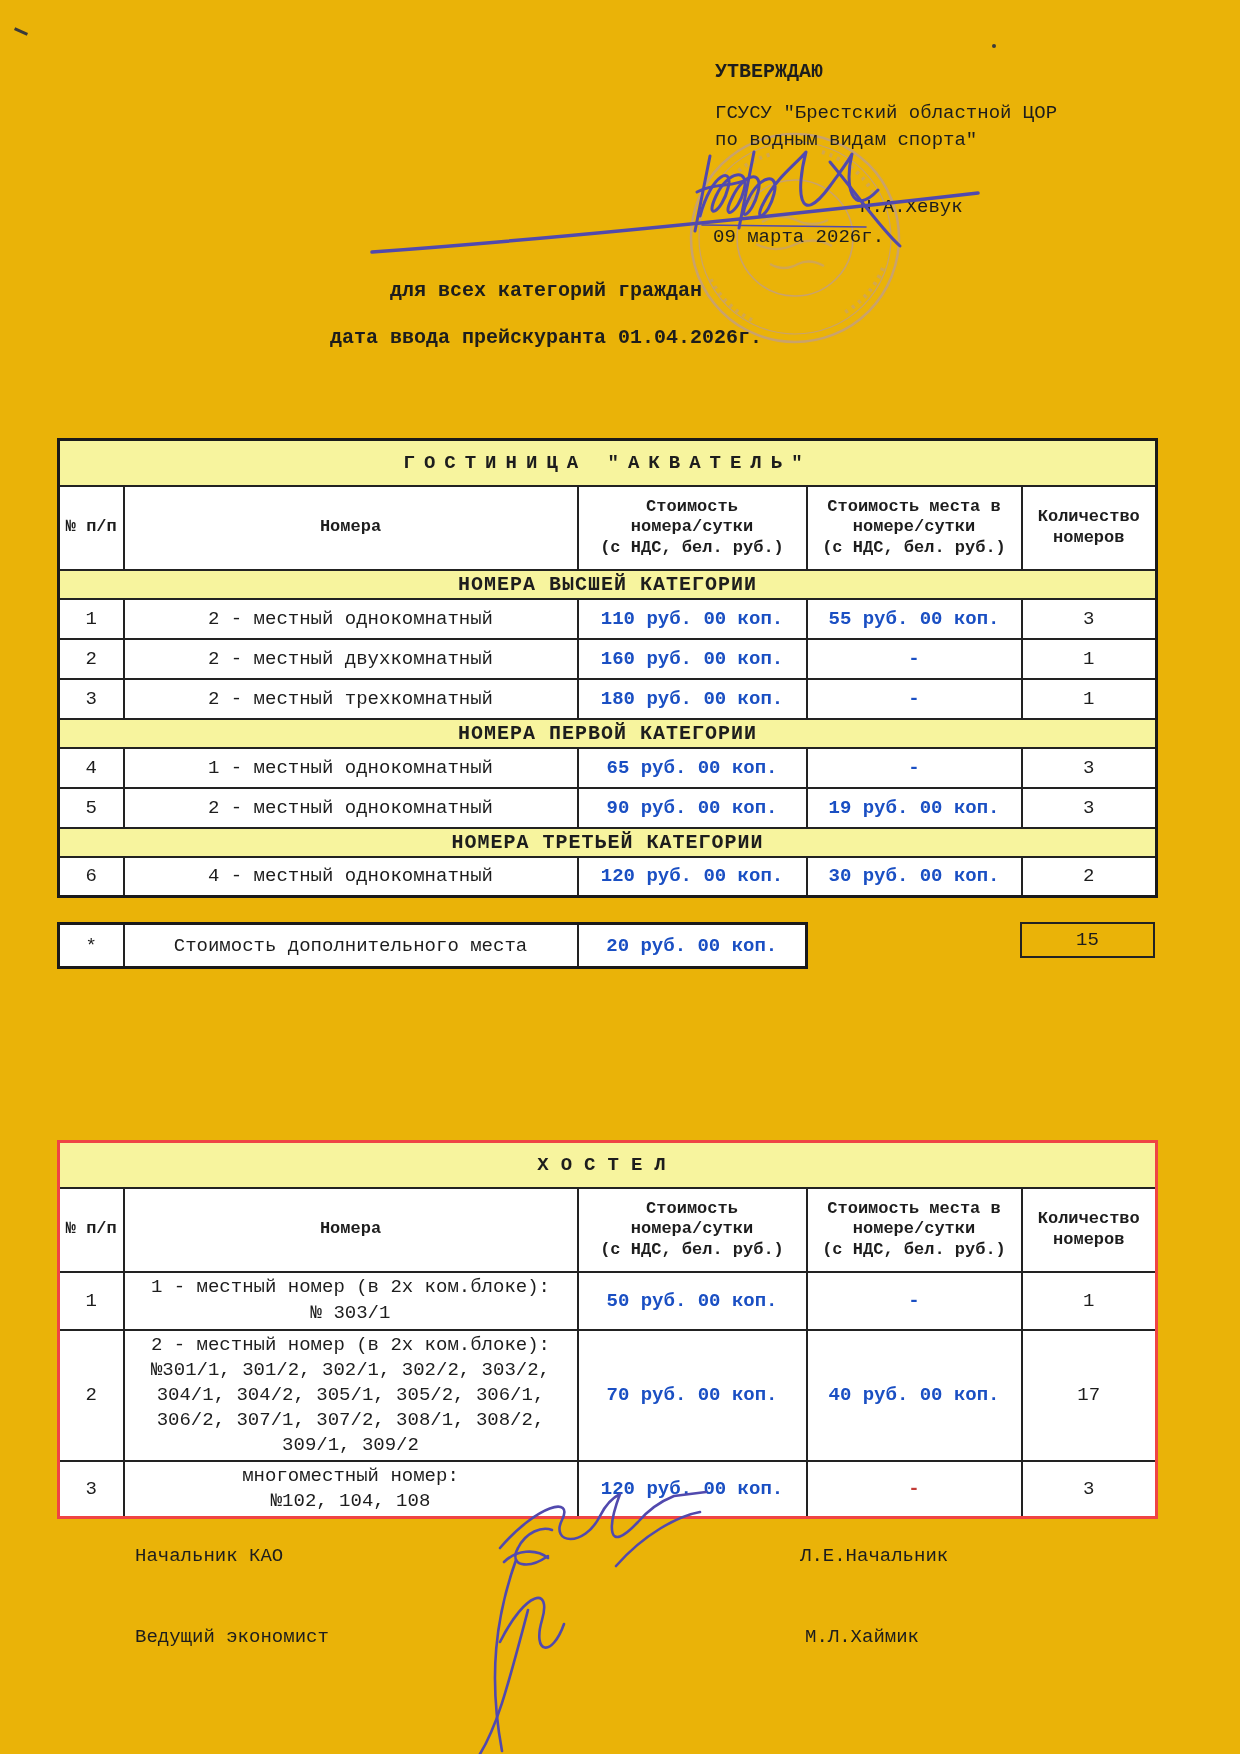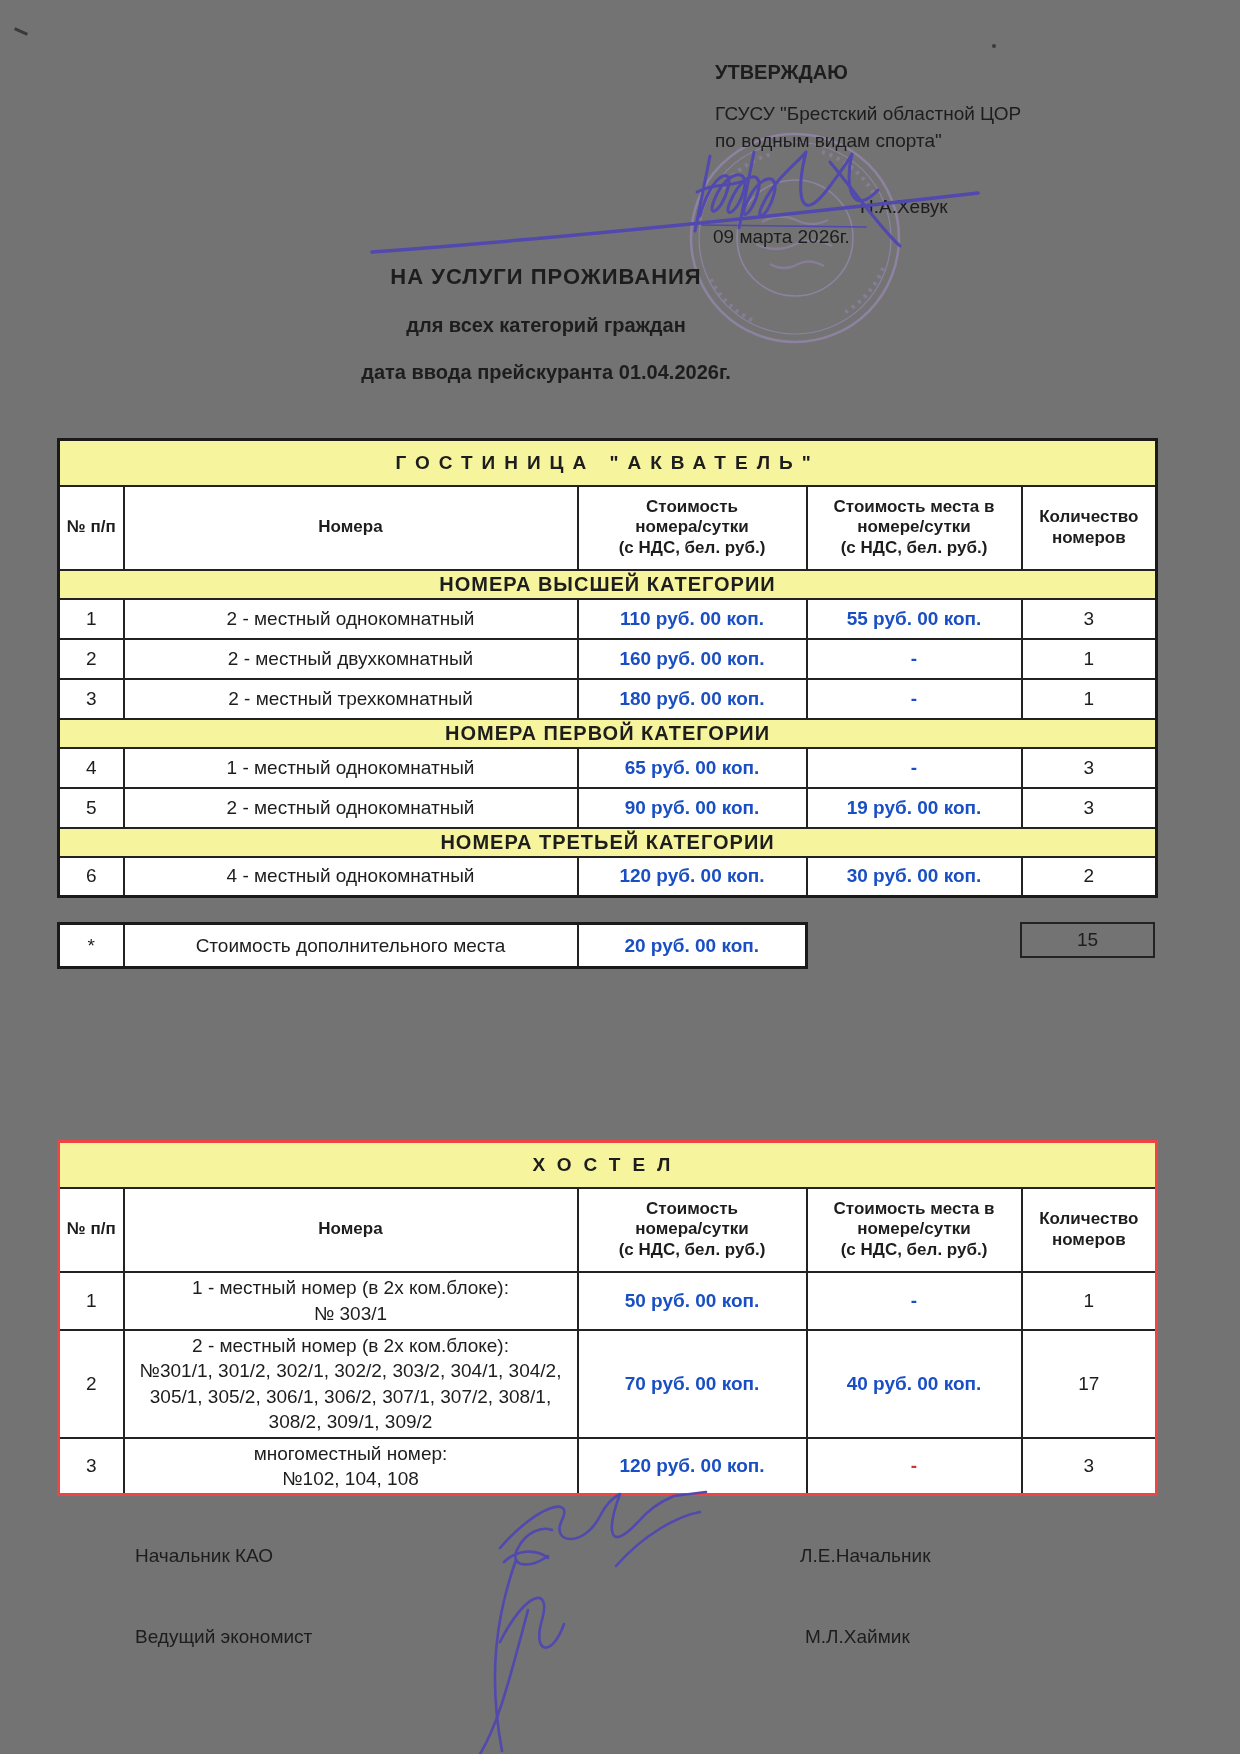--- a/index.html
+++ b/index.html
@@ -1,20 +1,20 @@
 <!DOCTYPE html>
 <html style="--yellow: #f7f49e; --price-blue: #1a4fc3; --ink: #5149ae; --stamp: #a992d0; --dash-red: #c23b36;"><head>
 <meta charset="utf-8">
 <style>
   * { margin:0; padding:0; box-sizing:border-box; }
   html,body { background:#ffffff; }
   .page {
     position:relative; width:1240px; height:1754px; margin:0 auto;
-    background:#737373; color:#1d1d1d; overflow:hidden;
-    font-family:Liberation Sans, sans-serif;
+    background:#eab308; color:#1d1d1d; overflow:hidden;
+    font-family:Liberation Mono, monospace;
   }
   
   .approve { position:absolute; left:715px; top:60px; width:430px; font-size:19px; line-height:1.22; }
   .approve-title { font-weight:bold; font-size:20px; margin-bottom:18px; }
   .approve-line { margin-top:3px; }
   .sign-name { position:absolute; left:860px; top:196px; font-size:19px; }
   .sign-date { position:absolute; left:713px; top:226px; font-size:19px; }
   
   .doc-titles { position:absolute; left:0; top:255px; width:1092px; text-align:center; }
   .t1 { font-weight:bold; font-size:22px; letter-spacing:1px; }
@@ -104,21 +104,20 @@
 
   <svg class="overlay sig-director" width="630" height="130" viewBox="0 0 630 130">
     <path class="ink" stroke-width="3.5" d="M 618 55 C 470 72 230 98 12 114"></path>
     <path class="ink" stroke-width="1.6" d="M 342 87 L 506 89"></path>
     <path class="ink" stroke-width="3" d="M 350 18 L 335 93 M 337 54 C 356 44 372 50 388 41 M 394 14 L 379 90"></path>
     <path class="ink" stroke-width="3" d="M 340 78 C 352 34 374 28 368 50 C 362 74 344 84 356 58 C 368 32 390 30 384 52 C 378 76 360 84 372 60 C 384 34 404 32 398 54 C 392 78 376 86 388 62 C 400 36 420 34 414 56 C 408 80 392 86 404 64 C 416 40 436 26 446 14 C 436 52 438 92 470 48 C 480 34 488 24 492 16 C 484 48 492 80 518 52"></path>
     <path class="ink" stroke-width="3" d="M 470 24 C 500 60 520 90 540 108"></path>
   </svg>
 
   <div class="doc-titles">
-    <div class="t2">НА УСЛУГИ ПРОЖИВАНИЯ</div>
     <div class="t3">для всех категорий граждан</div>
     <div class="t4">дата ввода прейскуранта 01.04.2026г.</div>
   </div>
 
   <table class="price main">
     <colgroup>
         <col style="width:65px">
         <col style="width:454px">
         <col style="width:229px">
         <col style="width:215px">

